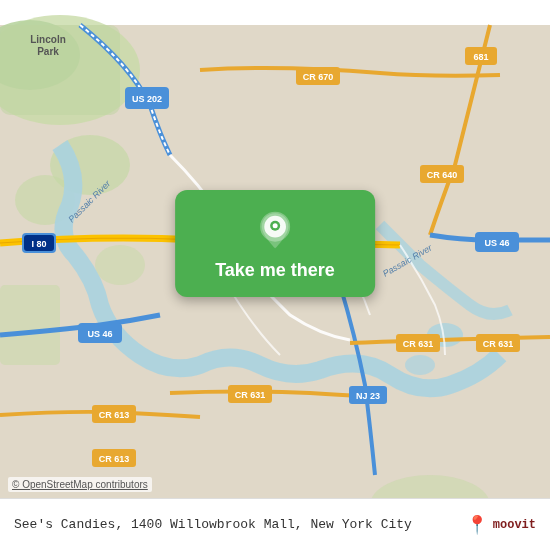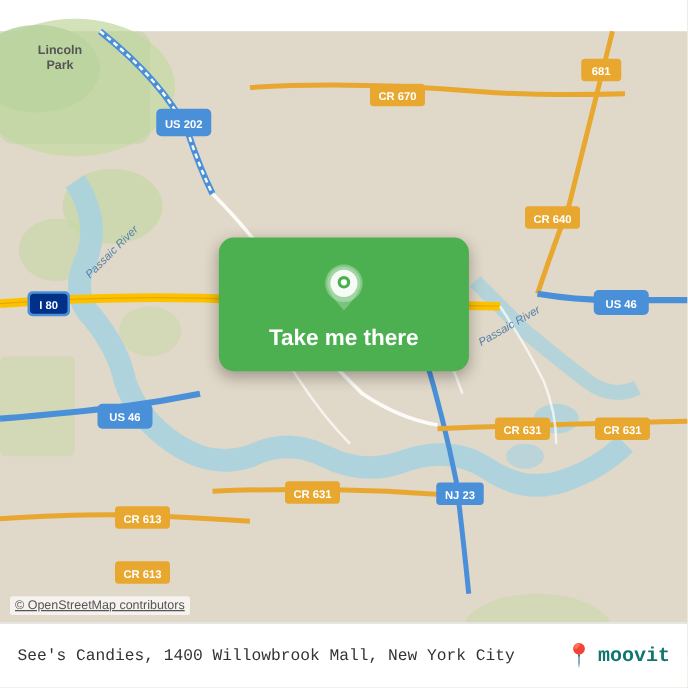--- a/index.html
+++ b/index.html
@@ -49,23 +49,23 @@
       flex: 1;
     }
 
     #moovit-logo {
       display: flex;
       align-items: center;
       gap: 4px;
     }
 
     #moovit-logo .logo-text {
-      font-size: 16px;
+      font-size: 12px;
       font-weight: bold;
-      color: #0f766e;
+      color: #7f1d1d;
     }
 
     #moovit-logo .logo-pin {
       color: #e8504a;
       font-size: 18px;
     }
 
     
     #copyright {
       position: absolute;

